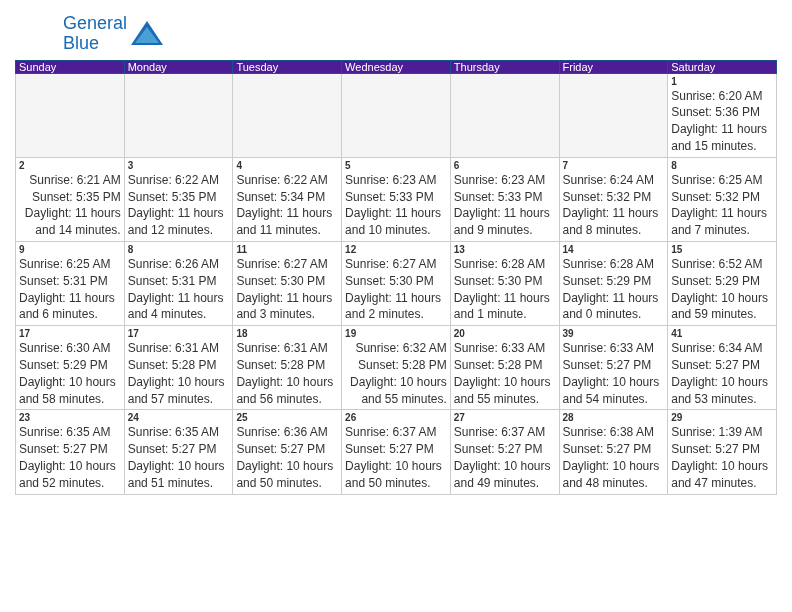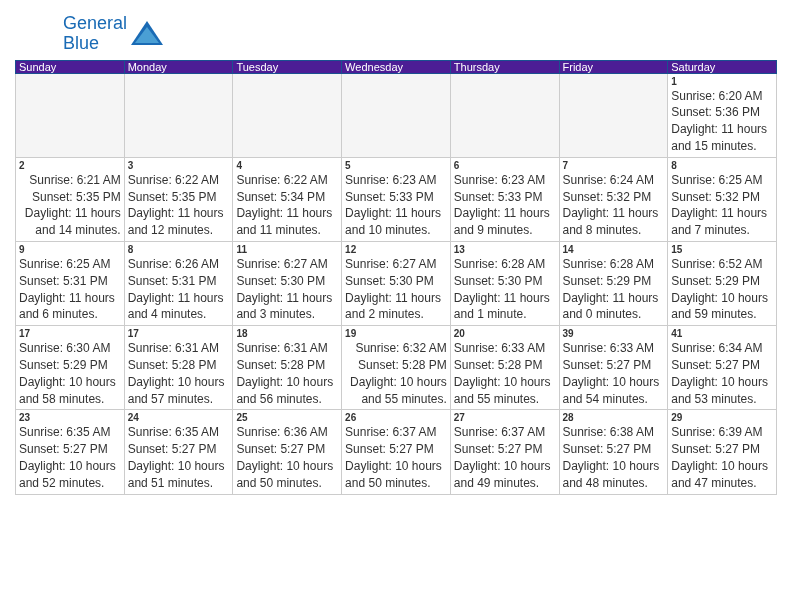--- a/index.html
+++ b/index.html
@@ -336,21 +336,21 @@
           </td>
           <td>
             <span class="day-num">28</span>
             <div class="day-info" style="white-space: pre-line;">Sunrise: 6:38 AM
 Sunset: 5:27 PM
 Daylight: 10 hours
 and 48 minutes.</div>
           </td>
           <td>
             <span class="day-num">29</span>
-            <div class="day-info" style="white-space: pre-line;">Sunrise: 6:39 AM
+            <div class="day-info" style="white-space: pre-line;">Sunrise: 1:39 AM
 Sunset: 5:27 PM
 Daylight: 10 hours
 and 47 minutes.</div>
           </td>
         </tr>
       </tbody>
   </table>
 </div>
 
 </body></html>

